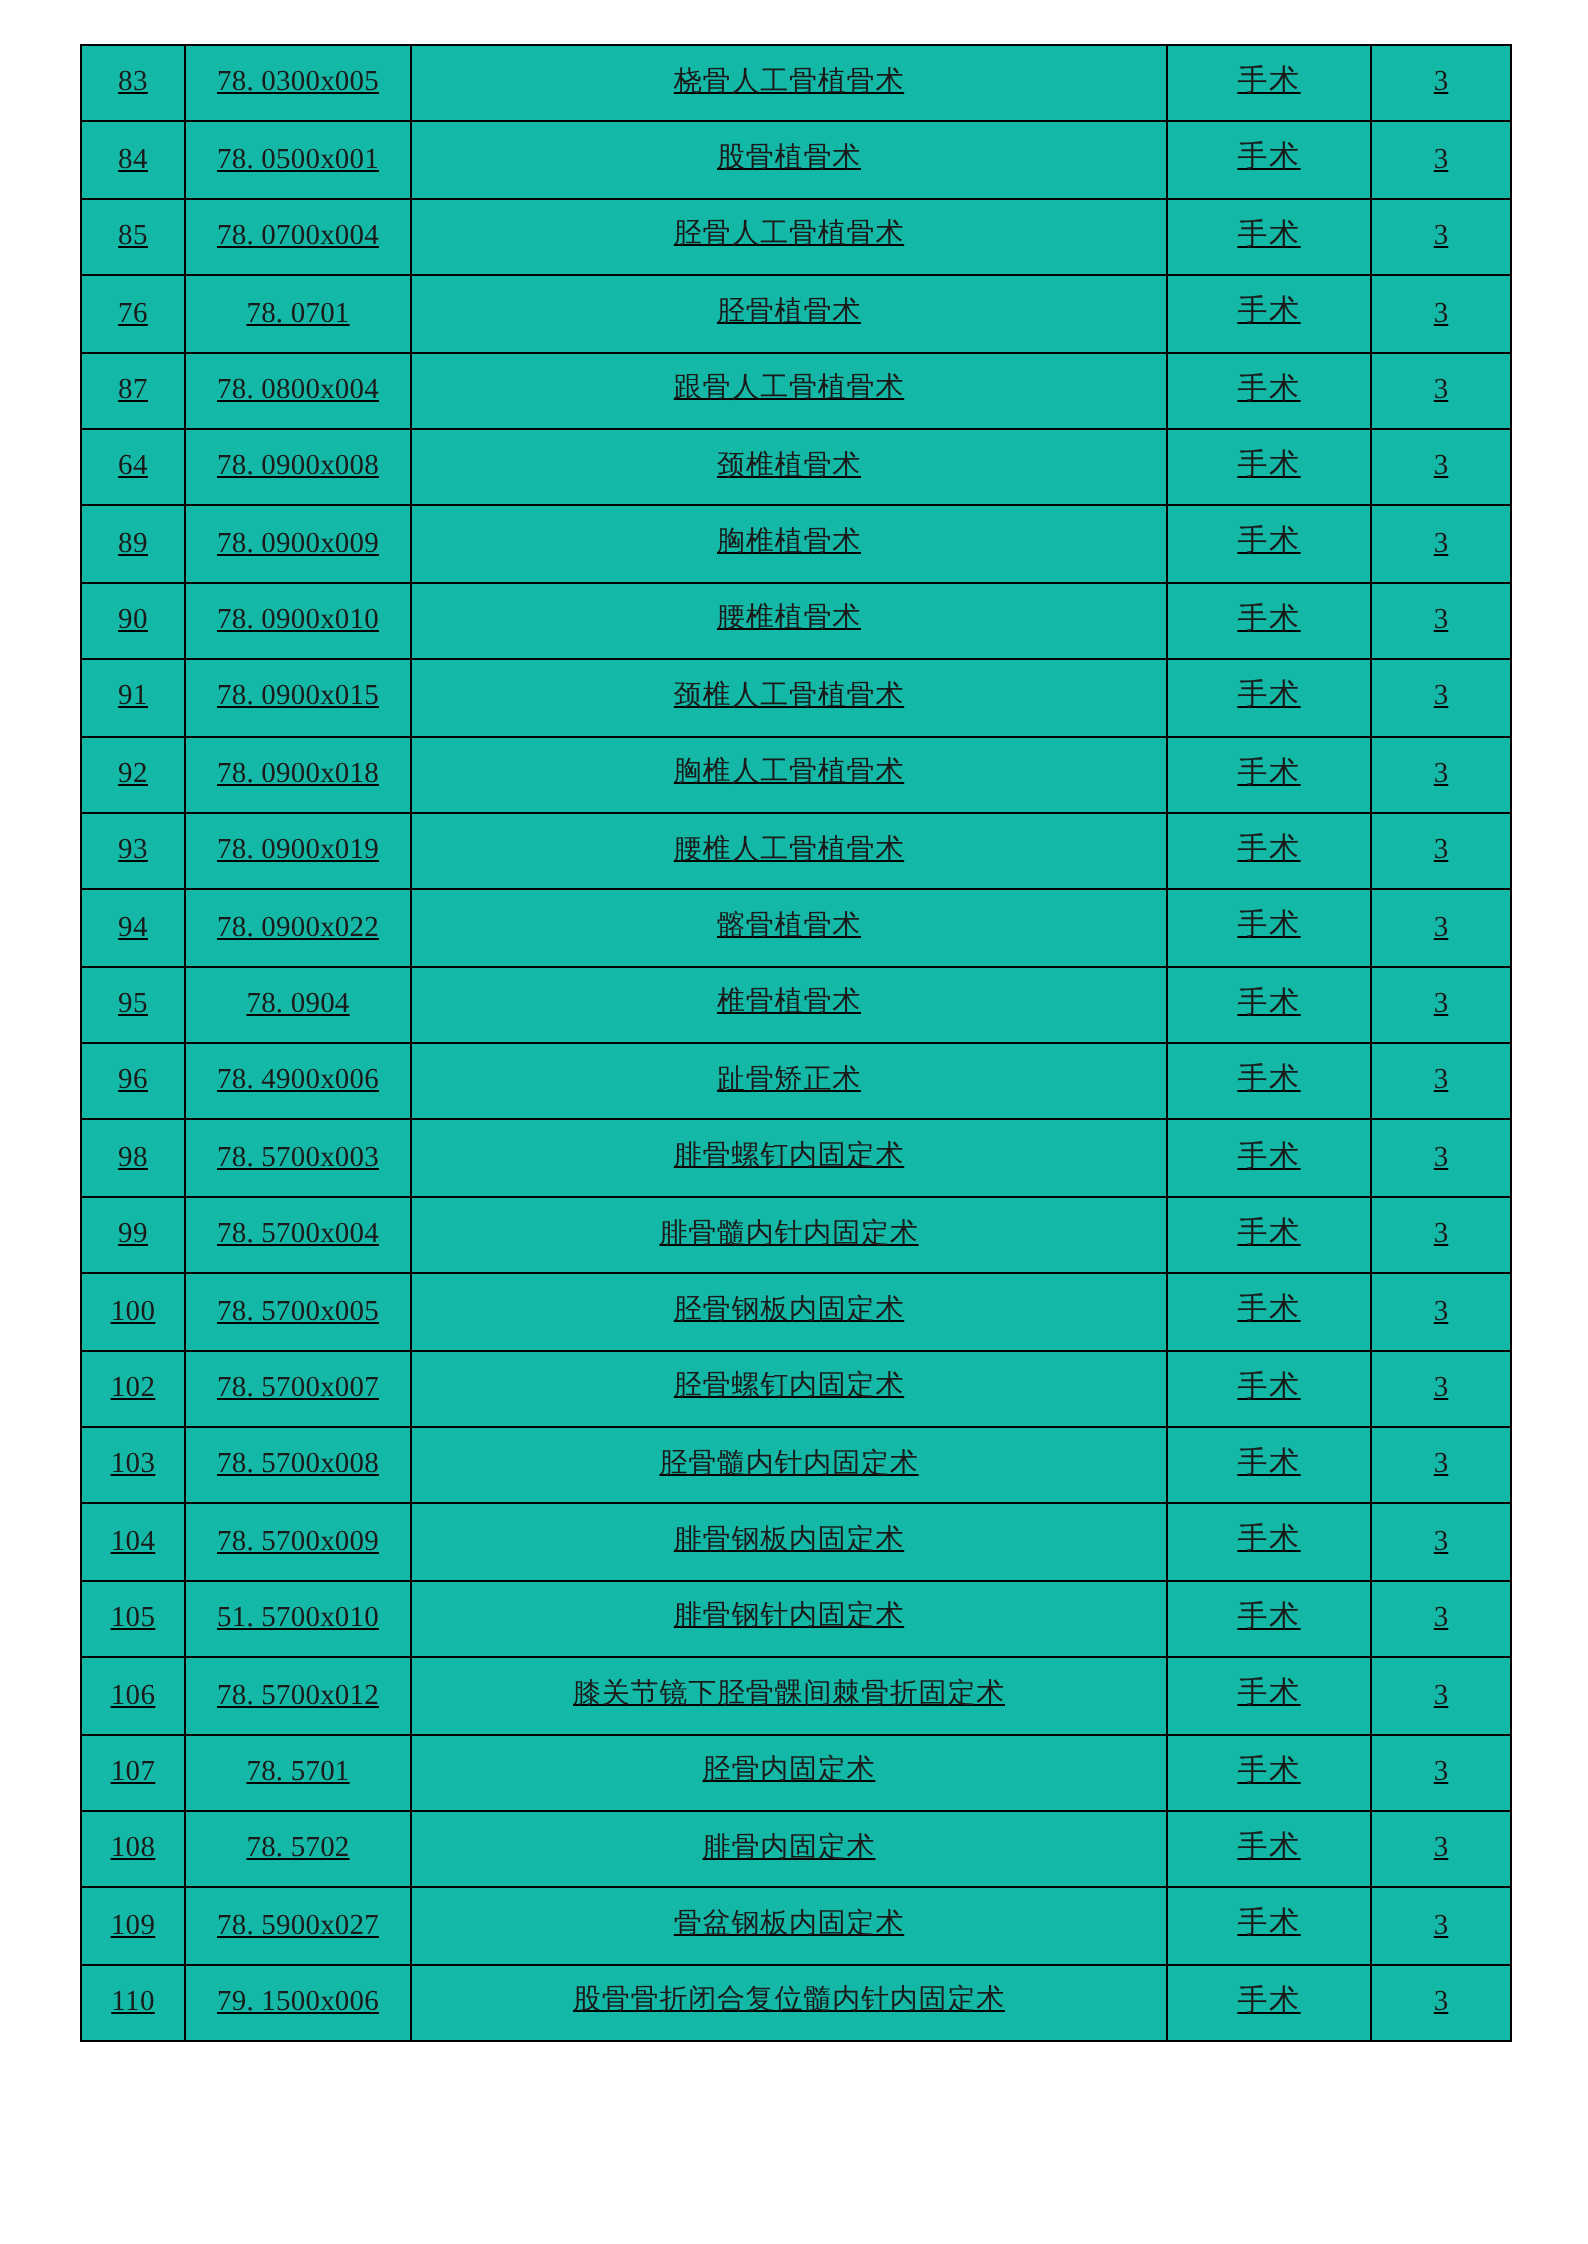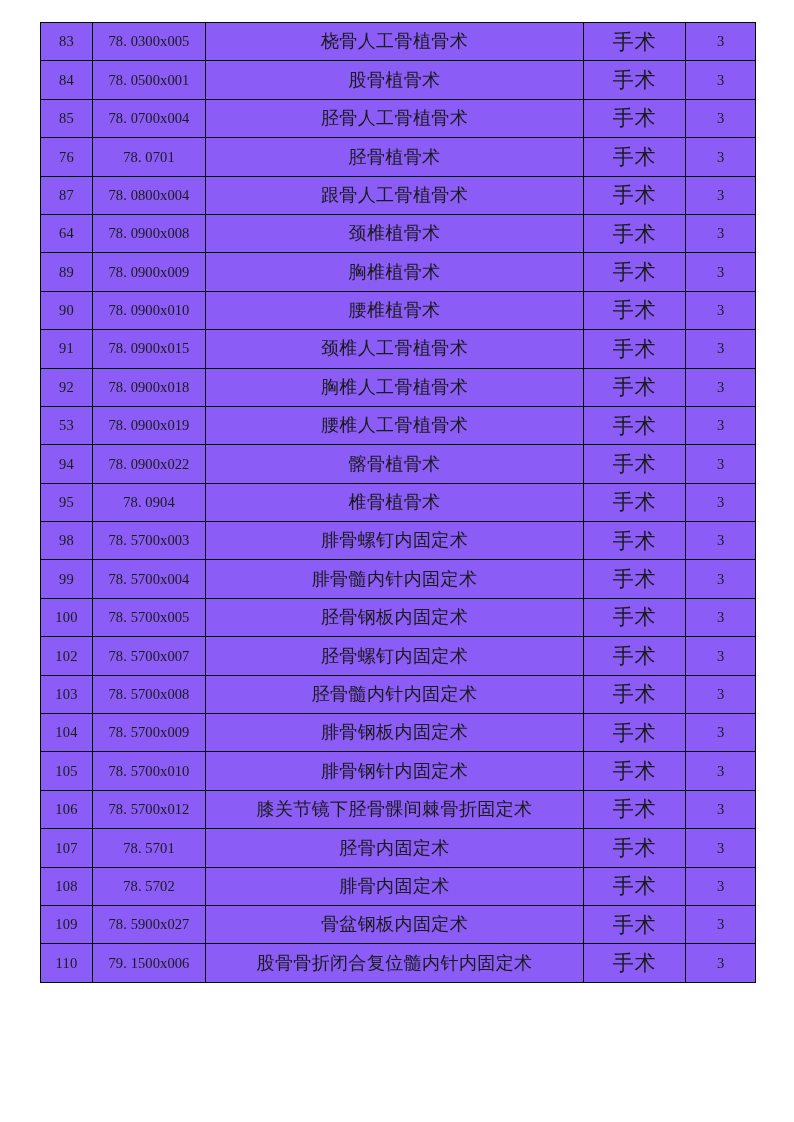--- a/index.html
+++ b/index.html
@@ -30,21 +30,22 @@
     position: absolute;
     left: 40px;
     top: 22px;
     width: 715px;
   }
 
   table.proc-table {
     border-collapse: collapse;
     table-layout: fixed;
     width: 715px;
-    background: #8b5cf6;
+    background: #14b8a6;
+    text-decoration: underline;
   }
 
   table.proc-table col.c-seq   { width: 52px; }
   table.proc-table col.c-code  { width: 113px; }
   table.proc-table col.c-name  { width: 378px; }
   table.proc-table col.c-cat   { width: 102px; }
   table.proc-table col.c-level { width: 70px; }
 
   table.proc-table td {
     border: 1px solid #000000;
@@ -63,26 +64,26 @@
     letter-spacing: 0.2px;
   }
 
   td.cell-code {
     font-size: 14.5px;
     letter-spacing: 0.1px;
     font-variant-numeric: lining-nums;
   }
 
   td.cell-name {
-    font-size: 18px;
+    font-size: 14px;
     letter-spacing: 0.4px;
   }
 
   td.cell-cat {
-    font-size: 21px;
+    font-size: 15px;
     letter-spacing: 0.8px;
   }
 
   td.cell-level {
     font-size: 14.5px;
   }
 </style>
 </head>
 <body>
 
@@ -161,41 +162,48 @@
             <td class="cell-level">3</td>
           </tr>
           <tr>
             <td class="cell-seq">92</td>
             <td class="cell-code">78. 0900x018</td>
             <td class="cell-name">胸椎人工骨植骨术</td>
             <td class="cell-cat">手术</td>
             <td class="cell-level">3</td>
           </tr>
           <tr>
-            <td class="cell-seq">53</td>
+            <td class="cell-seq">93</td>
             <td class="cell-code">78. 0900x019</td>
             <td class="cell-name">腰椎人工骨植骨术</td>
             <td class="cell-cat">手术</td>
             <td class="cell-level">3</td>
           </tr>
           <tr>
             <td class="cell-seq">94</td>
             <td class="cell-code">78. 0900x022</td>
             <td class="cell-name">髂骨植骨术</td>
             <td class="cell-cat">手术</td>
             <td class="cell-level">3</td>
           </tr>
           <tr>
             <td class="cell-seq">95</td>
             <td class="cell-code">78. 0904</td>
             <td class="cell-name">椎骨植骨术</td>
             <td class="cell-cat">手术</td>
             <td class="cell-level">3</td>
           </tr>
           <tr>
+            <td class="cell-seq">96</td>
+            <td class="cell-code">78. 4900x006</td>
+            <td class="cell-name">趾骨矫正术</td>
+            <td class="cell-cat">手术</td>
+            <td class="cell-level">3</td>
+          </tr>
+          <tr>
             <td class="cell-seq">98</td>
             <td class="cell-code">78. 5700x003</td>
             <td class="cell-name">腓骨螺钉内固定术</td>
             <td class="cell-cat">手术</td>
             <td class="cell-level">3</td>
           </tr>
           <tr>
             <td class="cell-seq">99</td>
             <td class="cell-code">78. 5700x004</td>
             <td class="cell-name">腓骨髓内针内固定术</td>
@@ -225,21 +233,21 @@
           </tr>
           <tr>
             <td class="cell-seq">104</td>
             <td class="cell-code">78. 5700x009</td>
             <td class="cell-name">腓骨钢板内固定术</td>
             <td class="cell-cat">手术</td>
             <td class="cell-level">3</td>
           </tr>
           <tr>
             <td class="cell-seq">105</td>
-            <td class="cell-code">78. 5700x010</td>
+            <td class="cell-code">51. 5700x010</td>
             <td class="cell-name">腓骨钢针内固定术</td>
             <td class="cell-cat">手术</td>
             <td class="cell-level">3</td>
           </tr>
           <tr>
             <td class="cell-seq">106</td>
             <td class="cell-code">78. 5700x012</td>
             <td class="cell-name">膝关节镜下胫骨髁间棘骨折固定术</td>
             <td class="cell-cat">手术</td>
             <td class="cell-level">3</td>

